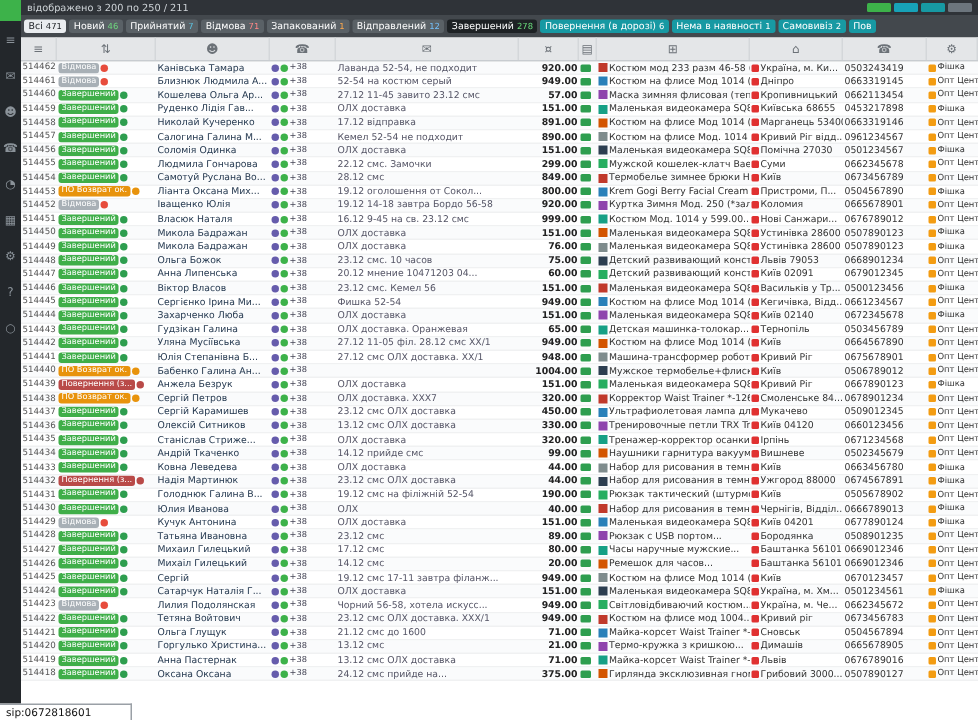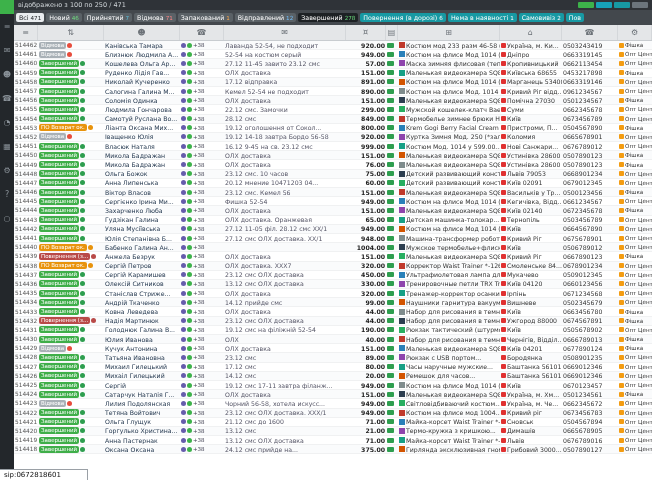--- a/index.html
+++ b/index.html
@@ -85,21 +85,21 @@
         <div class="side-icon">◔</div>
         <div class="side-icon">▦</div>
         <div class="side-icon">⚙</div>
         <div class="side-icon">?</div>
         <div class="side-icon">○</div>
       </div>
   </div>
 
   <div class="main">
     <div class="topbar">
-      <span>відображено з 100 по 250 / 471</span>
+      <span>відображено з 200 по 250 / 211</span>
       <span class="chips" id="topbar-chips">
           <span class="chip" style="background: rgb(61, 178, 74);"></span>
           <span class="chip" style="background: rgb(23, 162, 184);"></span>
           <span class="chip" style="background: rgb(23, 153, 163);"></span>
           <span class="chip" style="background: rgb(108, 117, 125);"></span>
         </span>
     </div>
 
     <div class="tabs" id="tabs">
         <span class="tab all">

